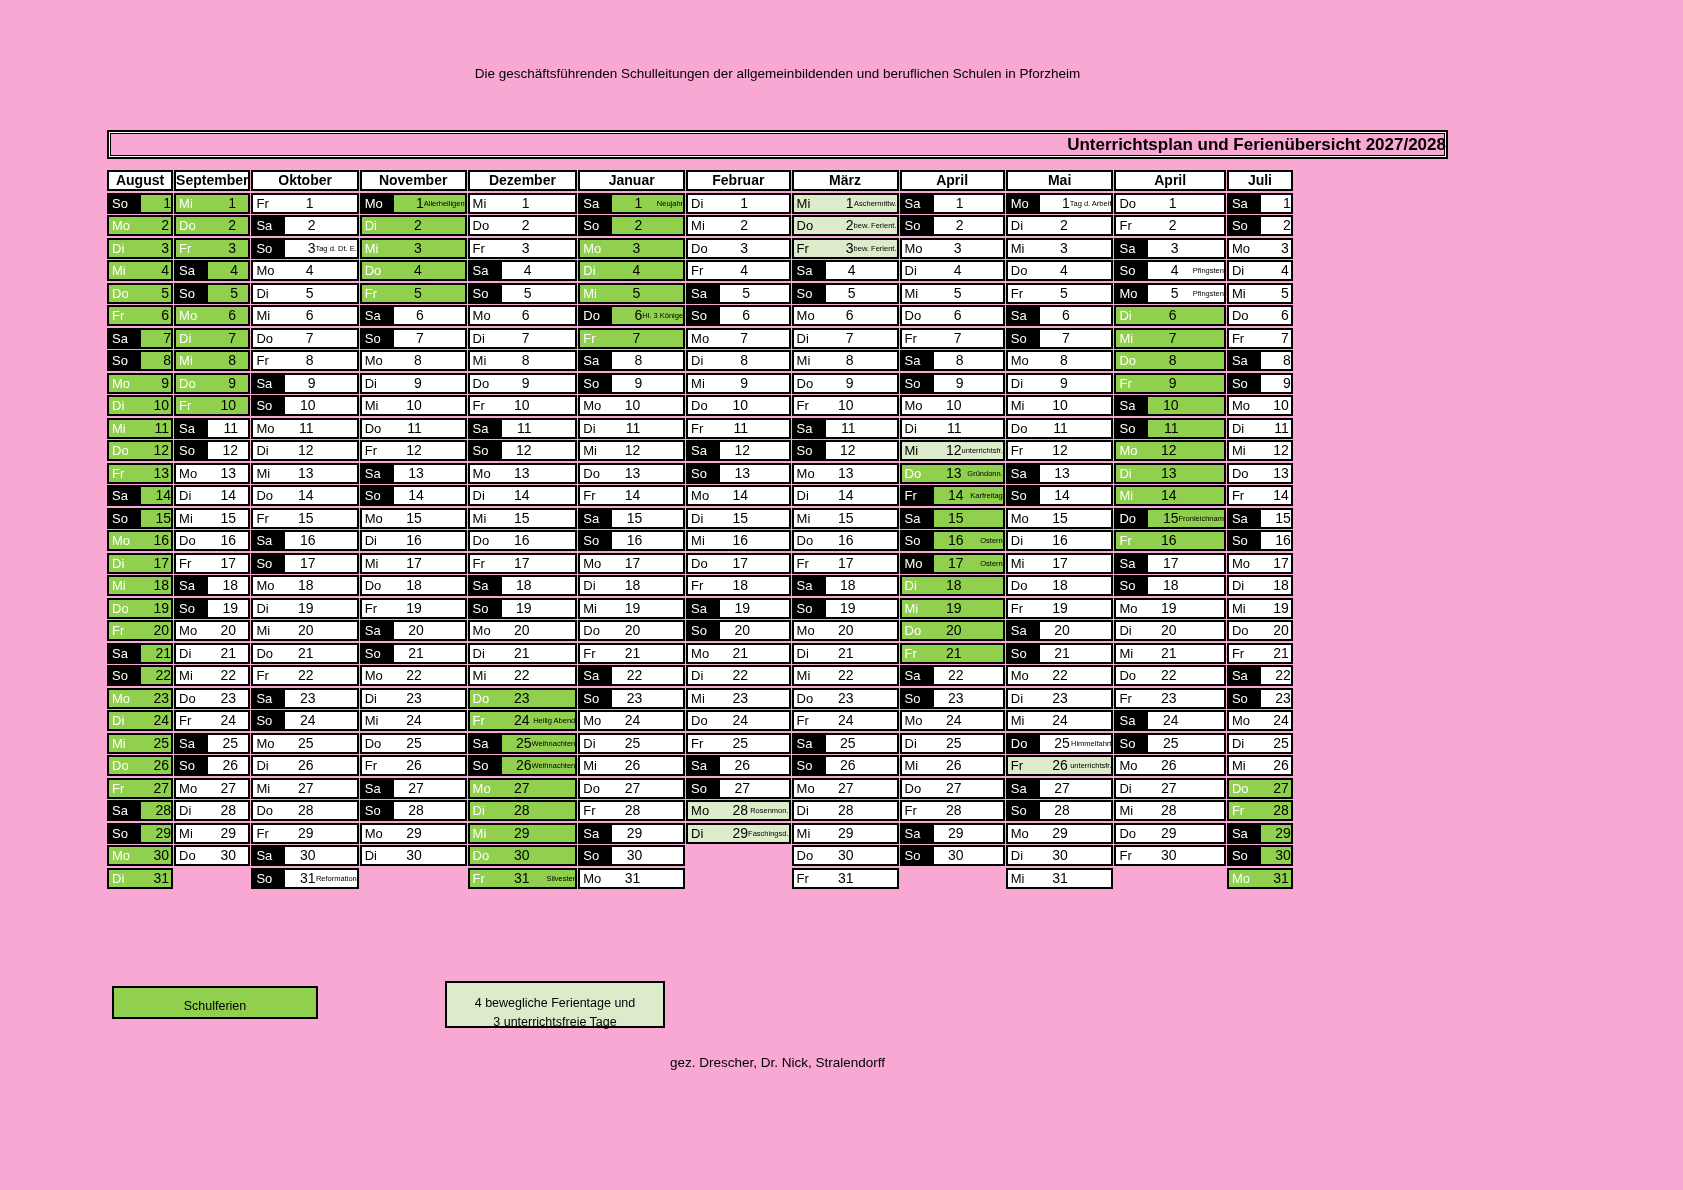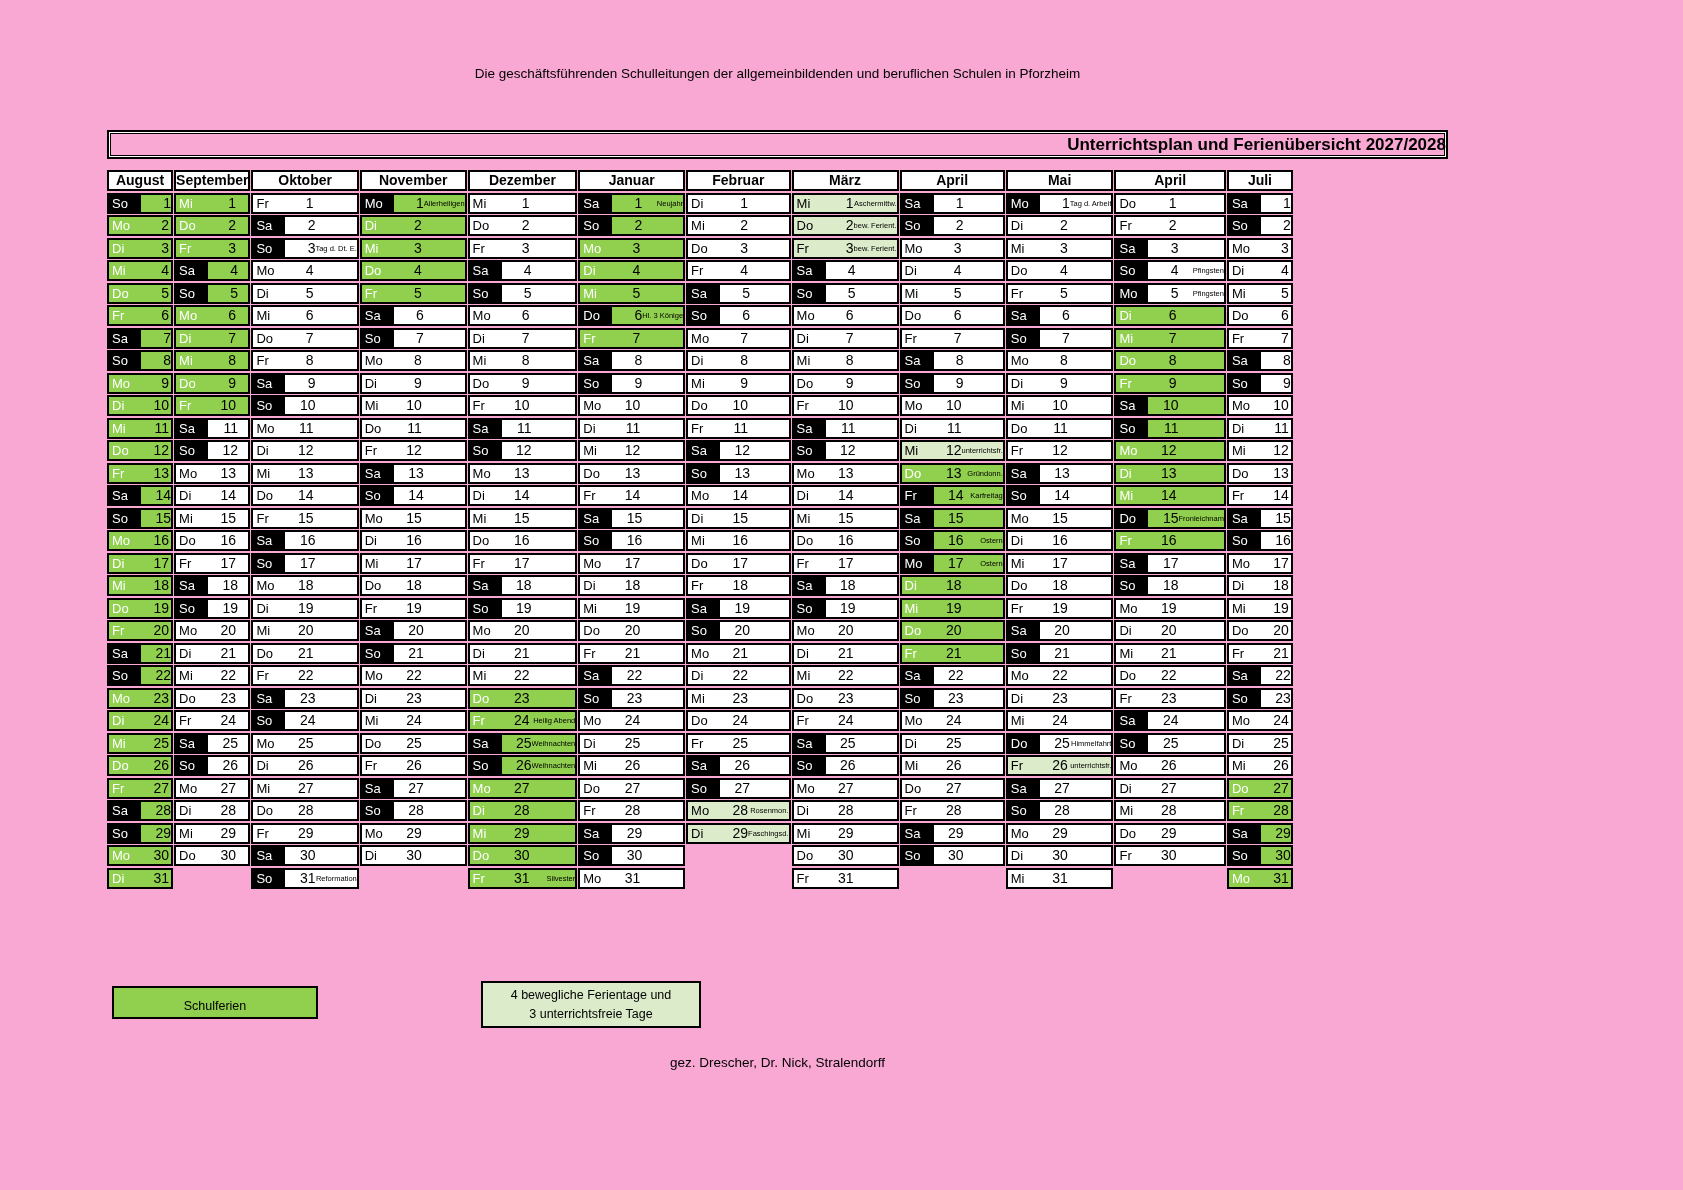--- a/index.html
+++ b/index.html
@@ -40,21 +40,21 @@
     padding-right:0;white-space:nowrap;overflow:hidden;
   }
   .legend-ferien{
     position:absolute;left:112px;top:986px;width:206px;height:33px;box-sizing:border-box;
     background:var(--c-ferien);border:2px solid #000;text-align:center;
     font-size:12.5px;line-height:37px;
   }
   .legend-frei{
     position:absolute;left:445px;top:981px;width:220px;height:47px;box-sizing:border-box;
     background:var(--c-frei);border:2px solid #000;text-align:center;
-    font-size:12.5px;line-height:19px;padding-top:3px;margin-left:36px;
+    font-size:12.5px;line-height:19px;padding-top:11px;
   }
   .signature{position:absolute;left:107px;top:1055px;width:1341px;text-align:center;font-size:13.5px;}
   .stand{position:absolute;left:107px;top:1098px;width:1341px;text-align:center;font-size:13.5px;}
 </style>
 </head>
 <body>
 
 <div class="page">
   <div class="top-note">Die geschäftsführenden Schulleitungen der allgemeinbildenden und beruflichen Schulen in Pforzheim</div>
   <div class="title-box">Unterrichtsplan und Ferienübersicht 2027/2028</div>

